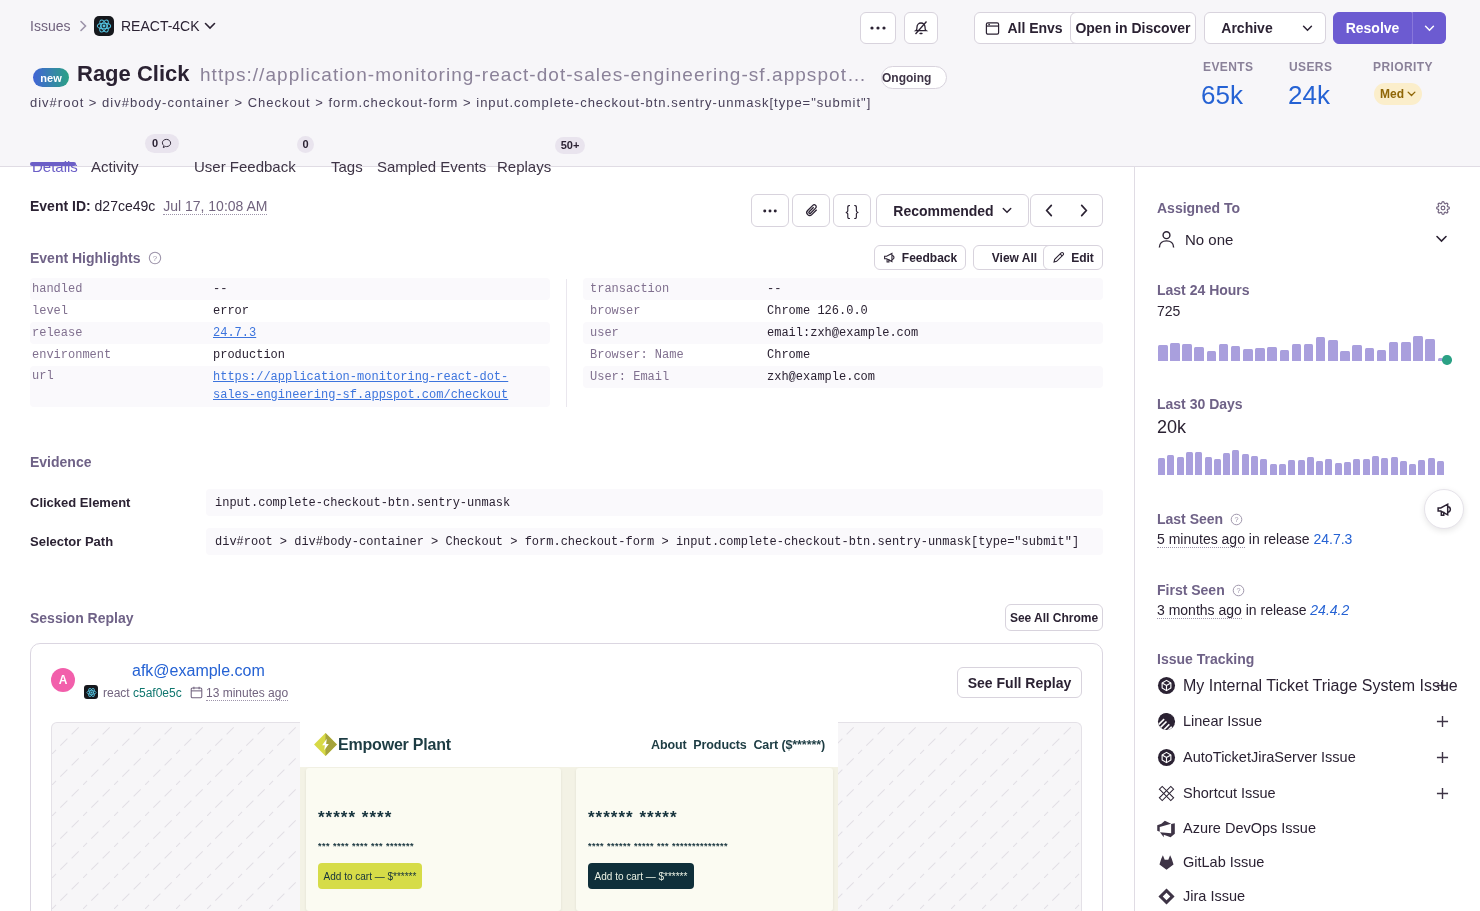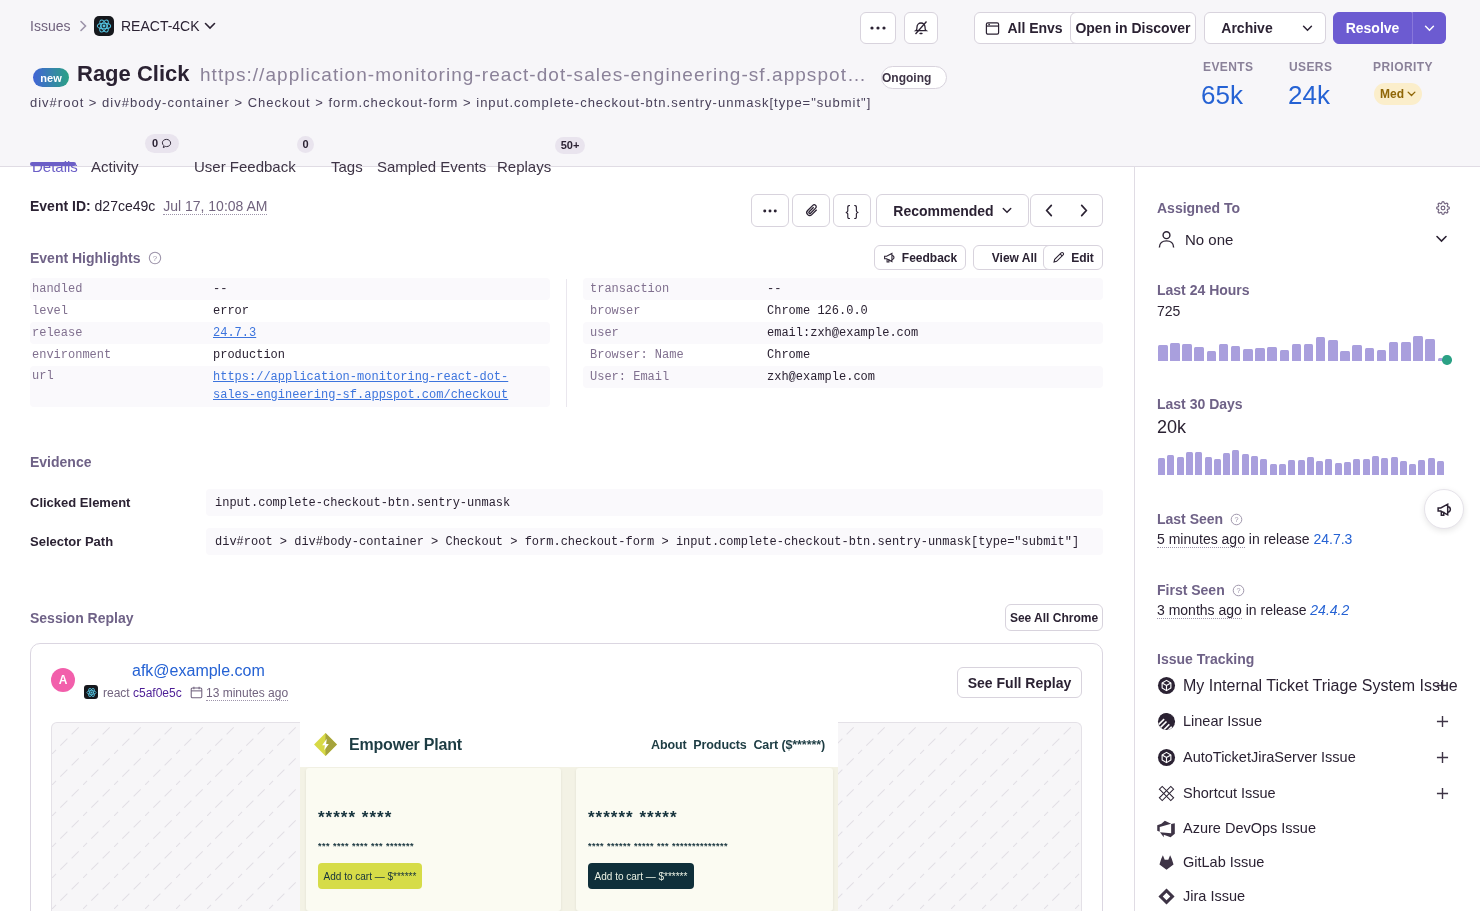--- a/index.html
+++ b/index.html
@@ -240,21 +240,21 @@
 <div class="abs" style="left:84px; top:662px; font-size:16px; font-weight:normal; color:#2562d4;margin-left:48px;">afk@example.com</div>
 <div class="abs" style="left:84px; top:685px; width:14px; height:14px; border-radius:3px; background:#16181d;"></div>
 <svg class="abs" style="left:85.5px; top:686.5px;" width="11" height="11" viewBox="0 0 24 24">
  <g stroke="#53c1de" stroke-width="1.8" fill="none">
   <ellipse cx="12" cy="12" rx="10" ry="4.2"></ellipse>
   <ellipse cx="12" cy="12" rx="10" ry="4.2" transform="rotate(60 12 12)"></ellipse>
   <ellipse cx="12" cy="12" rx="10" ry="4.2" transform="rotate(120 12 12)"></ellipse>
  </g>
       <circle cx="12" cy="12" r="2.4" fill="#53c1de"></circle>
     </svg>
-<div class="abs" style="left:103px; top:686px; font-size:12px; color:#71637e;">react <span style="color:#4c1d95;">c5af0e5c</span></div>
+<div class="abs" style="left:103px; top:686px; font-size:12px; color:#71637e;">react <span style="color:#0f766e;">c5af0e5c</span></div>
 <svg class="abs" style="left:190px; top:686px;" width="13" height="13" viewBox="0 0 16 16" fill="none" stroke="#71637e" stroke-width="1.3">
       <rect x="1.5" y="2.5" width="13" height="12" rx="1.5"></rect>
       <line x1="1.5" y1="6" x2="14.5" y2="6"></line>
       <line x1="4.8" y1="1" x2="4.8" y2="4"></line>
       <line x1="11.2" y1="1" x2="11.2" y2="4"></line>
     </svg>
 <div class="abs" style="left:206px; top:686px; font-size:12px; color:#71637e; border-bottom:1px dotted #9d94aa;">13 minutes ago</div>
 <div class="btn" style="left:957px; top:667px; width:125px; height:31px;">See Full Replay</div>
 
 <div class="abs" style="left:51px; top:722px; width:1031px; height:201px; border:1px solid #e4e1e7; border-radius:6px 6px 0 0; border-bottom:none; background:#f7f6f8; overflow:hidden;">
@@ -268,21 +268,21 @@
  </svg>
 </div>
 
 <div class="abs" style="left:300px; top:722px; width:538px; height:189px; background:#f3f2e5; overflow:hidden;">
  <div style="height:45px; background:#fff; display:flex; align-items:center; padding:0 13px;">
   <svg width="25" height="25" viewBox="0 0 24 24">
    <polygon points="12,1 23,12 12,23 1,12" fill="#d7d946"></polygon>
    <polygon points="12,1 23,12 12,23" fill="#a5a33c"></polygon>
    <path d="M13.2 6.5 L8.8 12.6 h2.6 L10.8 17.5 L15.2 11.4 h-2.6 z" fill="#fff"></path>
   </svg>
-  <span style="font-size:16px; font-weight:bold; color:#1d3c43; margin-left:11px; letter-spacing:-.2px;">Empower Plant</span>
+  <span style="font-size:16px; font-weight:bold; color:#1d3c43; margin-left:0; letter-spacing:-.2px;">Empower Plant</span>
   <span style="margin-left:auto; font-size:12.5px; color:#1d3c43; font-weight:bold; letter-spacing:-.1px;">About&nbsp;&nbsp;Products&nbsp;&nbsp;Cart ($******)</span>
  </div>
  <div style="position:relative; height:144px; background:#f3f2e5;">
   <div style="position:absolute; left:6px; top:1px; width:255px; height:143px; background:#fbfbf2; border-radius:3px; box-shadow:0 1px 3px rgba(0,0,0,.08);">
    <div style="margin:40px 0 0 12px; font-size:17px; font-weight:bold; color:#15323c; letter-spacing:1px;">***** ****</div>
    <div style="margin:13px 0 0 12px; font-size:9px; font-weight:bold; color:#15323c; letter-spacing:.5px;">*** **** **** *** *******</div>
    <div style="margin:12px 0 0 12px; width:104px; height:26px; background:#d6dc48; border-radius:4px; color:#15323c; font-size:10px; display:flex; align-items:center; justify-content:center;">Add to cart — $******</div>
   </div>
   <div style="position:absolute; left:276px; top:1px; width:257px; height:143px; background:#fbfbf2; border-radius:3px; box-shadow:0 1px 3px rgba(0,0,0,.08);">
    <div style="margin:40px 0 0 12px; font-size:17px; font-weight:bold; color:#15323c; letter-spacing:1px;">****** *****</div>

